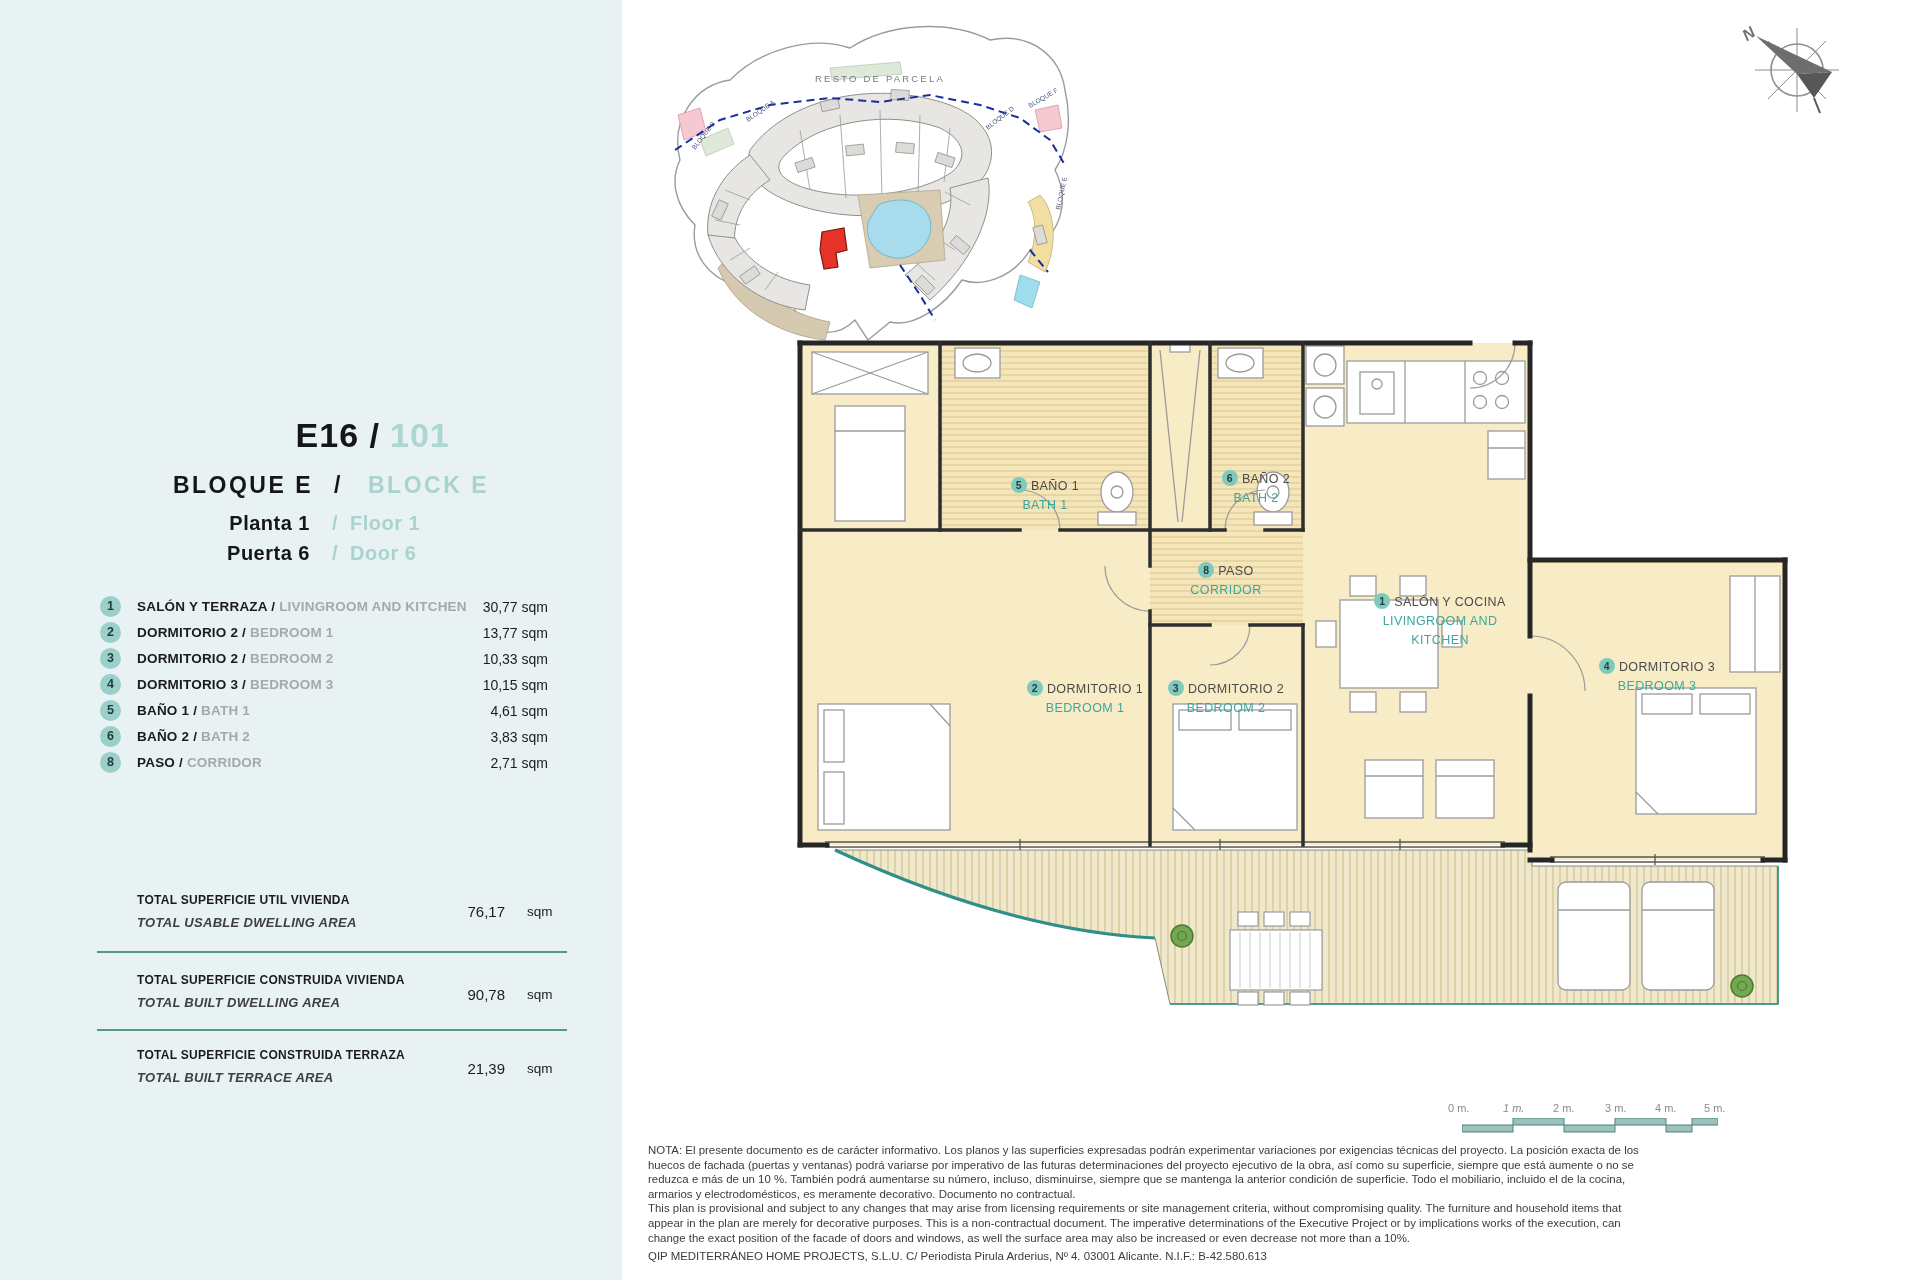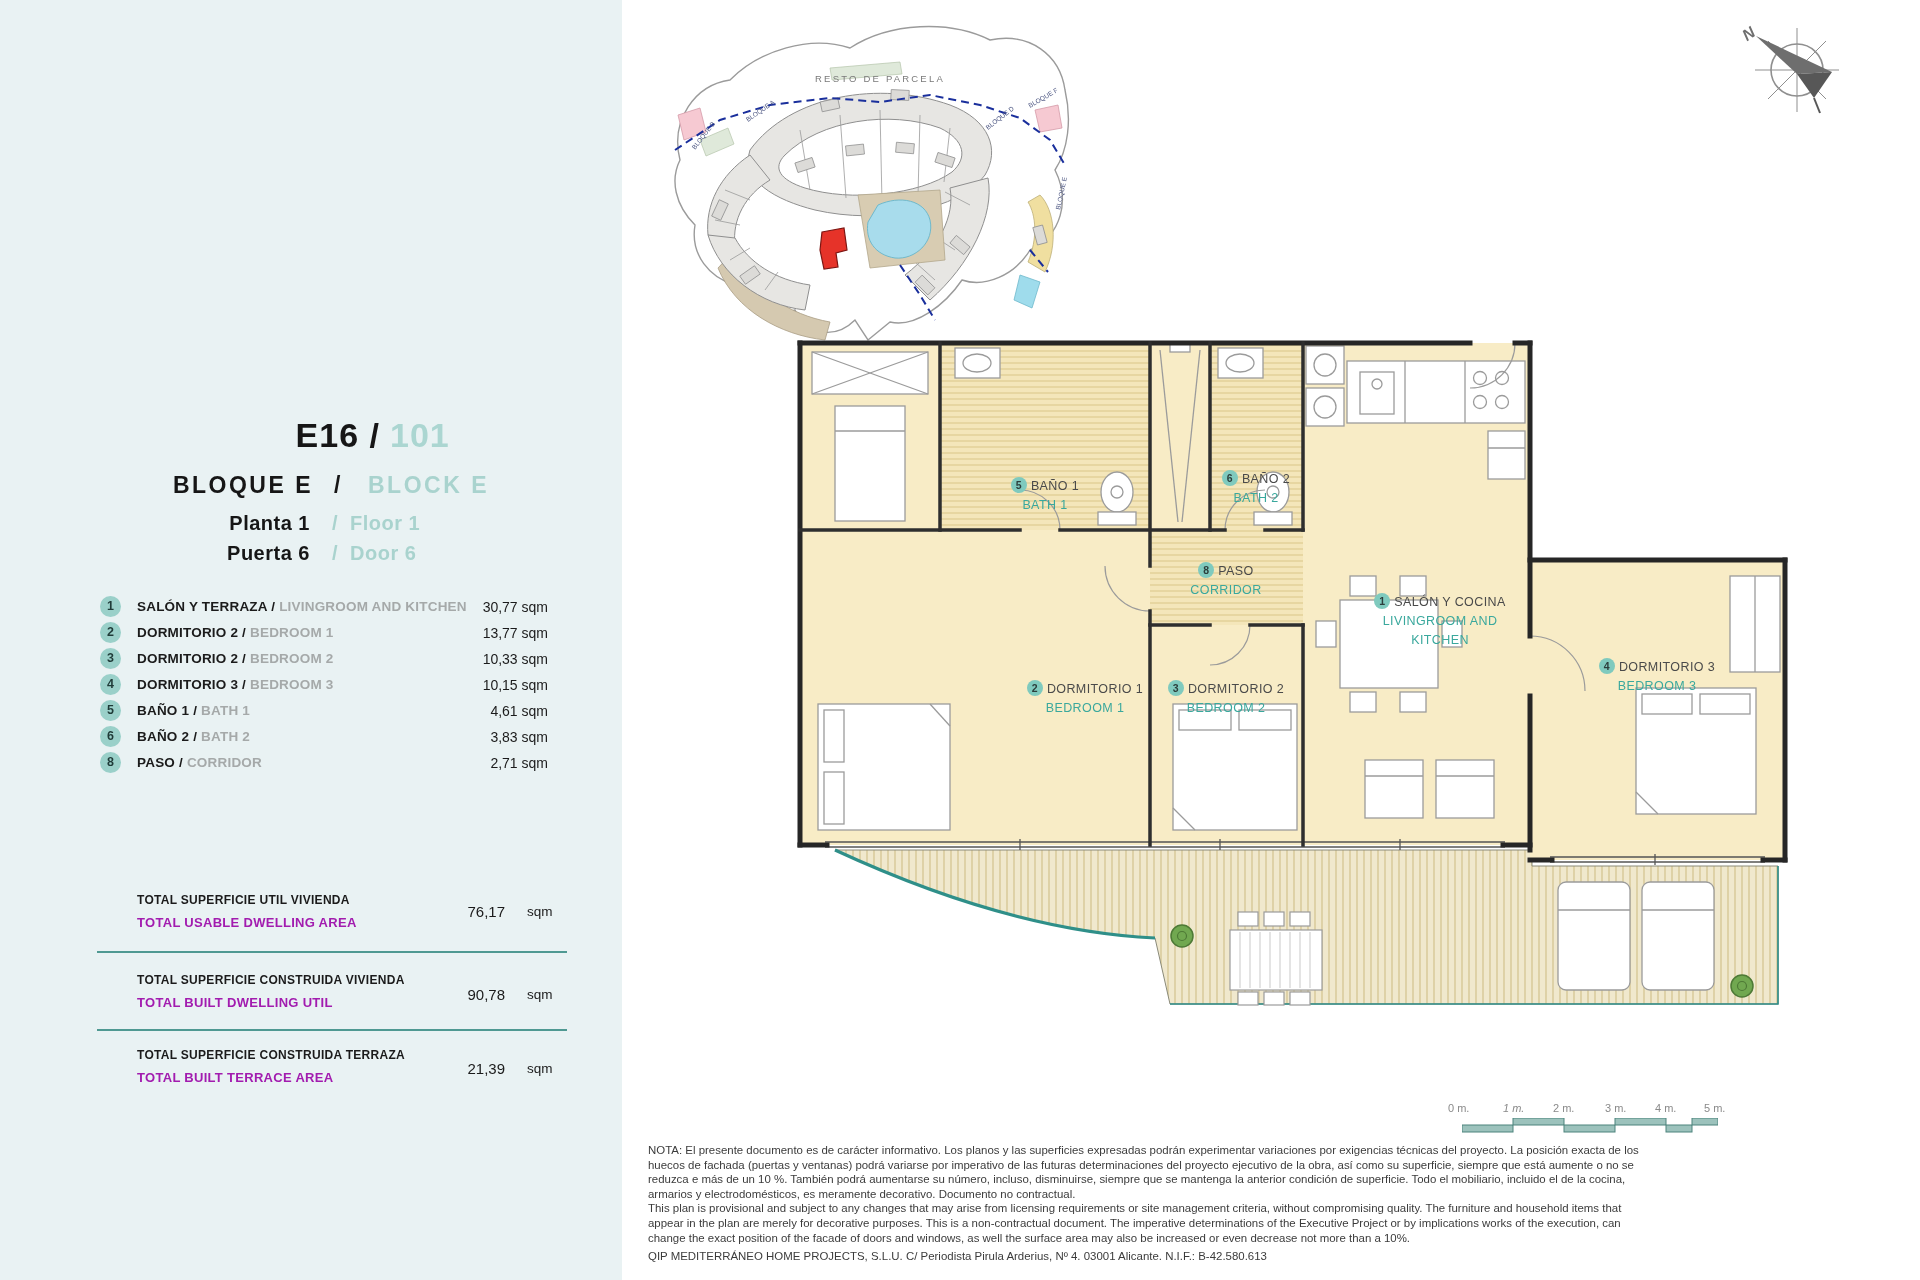--- a/index.html
+++ b/index.html
@@ -16,21 +16,21 @@
   .row-sub span{font-size:20px;letter-spacing:.5px;}
   .row-sub .hdr-es{font-weight:600;}
   .room-row{left:0;top:0;width:622px;height:24px;}
   .circ{position:absolute;left:100px;width:21px;height:21px;border-radius:50%;background:#9ad0c9;
         color:#1f3b38;font-size:12.5px;font-weight:bold;text-align:center;line-height:21px;}
   .room-label{position:absolute;left:137px;white-space:nowrap;font-size:13.5px;letter-spacing:.2px;}
   .room-es{font-weight:bold;color:#1b1b1b;}
   .room-en{font-weight:bold;color:#a5a9a9;}
   .room-val{position:absolute;left:430px;width:118px;text-align:right;font-size:14px;color:#1b1b1b;}
   .tot-es{font-size:12px;font-weight:bold;color:#1b1b1b;letter-spacing:.3px;white-space:nowrap;}
-  .tot-en{font-size:13px;font-weight:bold;color:#a21caf;letter-spacing:.3px;white-space:nowrap;}
+  .tot-en{font-size:13px;font-weight:bold;color:#404040;letter-spacing:.3px;white-space:nowrap;font-style:italic;}
   .tot-val{width:105px;text-align:right;font-size:15px;color:#1b1b1b;}
   .tot-unit{font-size:13.5px;color:#1b1b1b;}
   .divider{height:2px;background:#4f9992;}
   
   .plan-label{text-align:center;line-height:19px;font-size:12.5px;letter-spacing:.4px;white-space:nowrap;}
   .plan-es{color:#4a4a4a;}
   .plan-en{color:#3aa89d;}
   .pcirc{display:inline-block;width:16px;height:16px;border-radius:50%;background:#7fcabe;color:#2c3e3c;
          font-size:10.5px;font-weight:bold;text-align:center;line-height:16px;margin-right:4px;vertical-align:1px;}
   
@@ -105,21 +105,21 @@
 
     <div>
       <span class="abs tot-es" style="left:137px;top:893px;">TOTAL SUPERFICIE UTIL VIVIENDA</span>
       <span class="abs tot-en" style="left:137px;top:915px;">TOTAL USABLE DWELLING AREA</span>
       <span class="abs tot-val" style="left:400px;top:903px;">76,17</span>
       <span class="abs tot-unit" style="left:527px;top:904px;">sqm</span>
     </div>
     <div class="abs divider" style="left:97px;top:951px;width:470px;"></div>
     <div>
       <span class="abs tot-es" style="left:137px;top:973px;">TOTAL SUPERFICIE CONSTRUIDA VIVIENDA</span>
-      <span class="abs tot-en" style="left:137px;top:995px;">TOTAL BUILT DWELLING UTIL</span>
+      <span class="abs tot-en" style="left:137px;top:995px;">TOTAL BUILT DWELLING AREA</span>
       <span class="abs tot-val" style="left:400px;top:986px;">90,78</span>
       <span class="abs tot-unit" style="left:527px;top:987px;">sqm</span>
     </div>
     <div class="abs divider" style="left:97px;top:1029px;width:470px;"></div>
     <div>
       <span class="abs tot-es" style="left:137px;top:1048px;">TOTAL SUPERFICIE CONSTRUIDA TERRAZA</span>
       <span class="abs tot-en" style="left:137px;top:1070px;">TOTAL BUILT TERRACE AREA</span>
       <span class="abs tot-val" style="left:400px;top:1060px;">21,39</span>
       <span class="abs tot-unit" style="left:527px;top:1061px;">sqm</span>
     </div>

